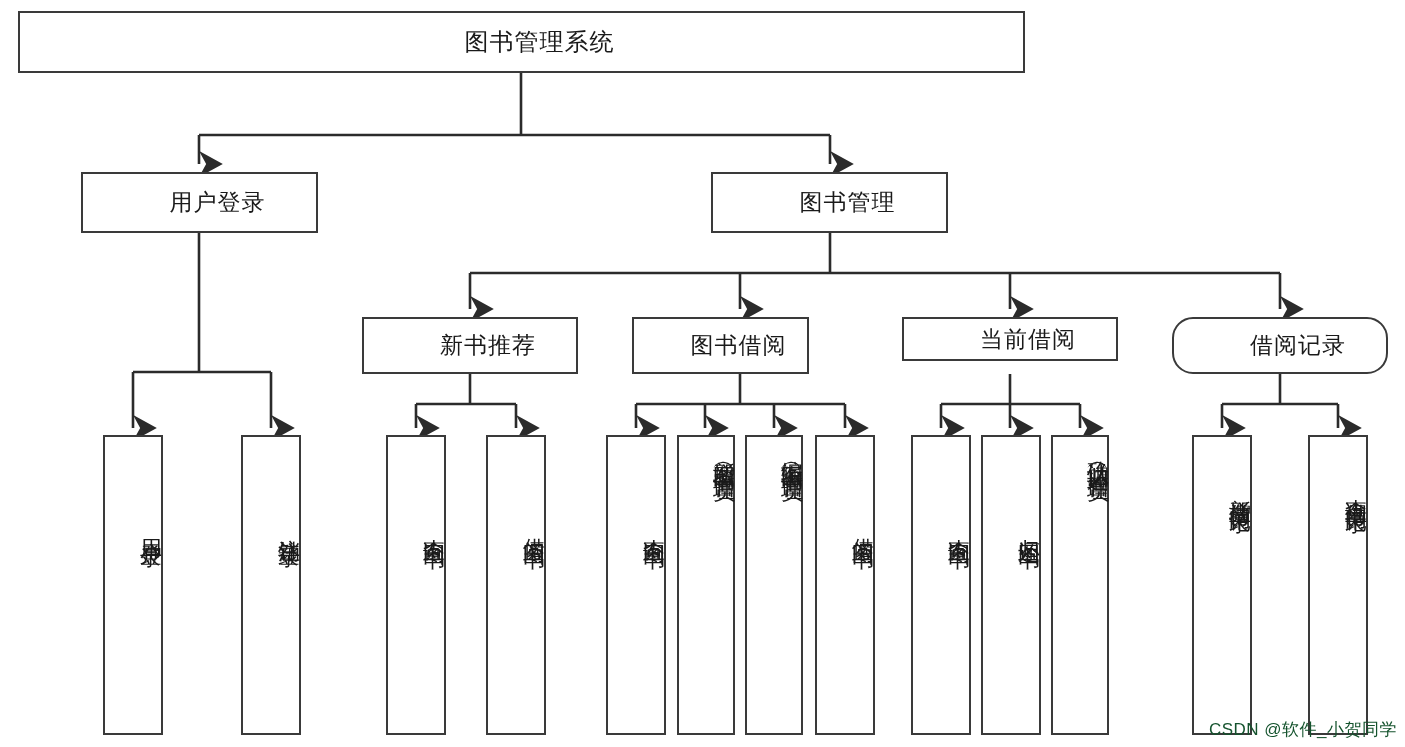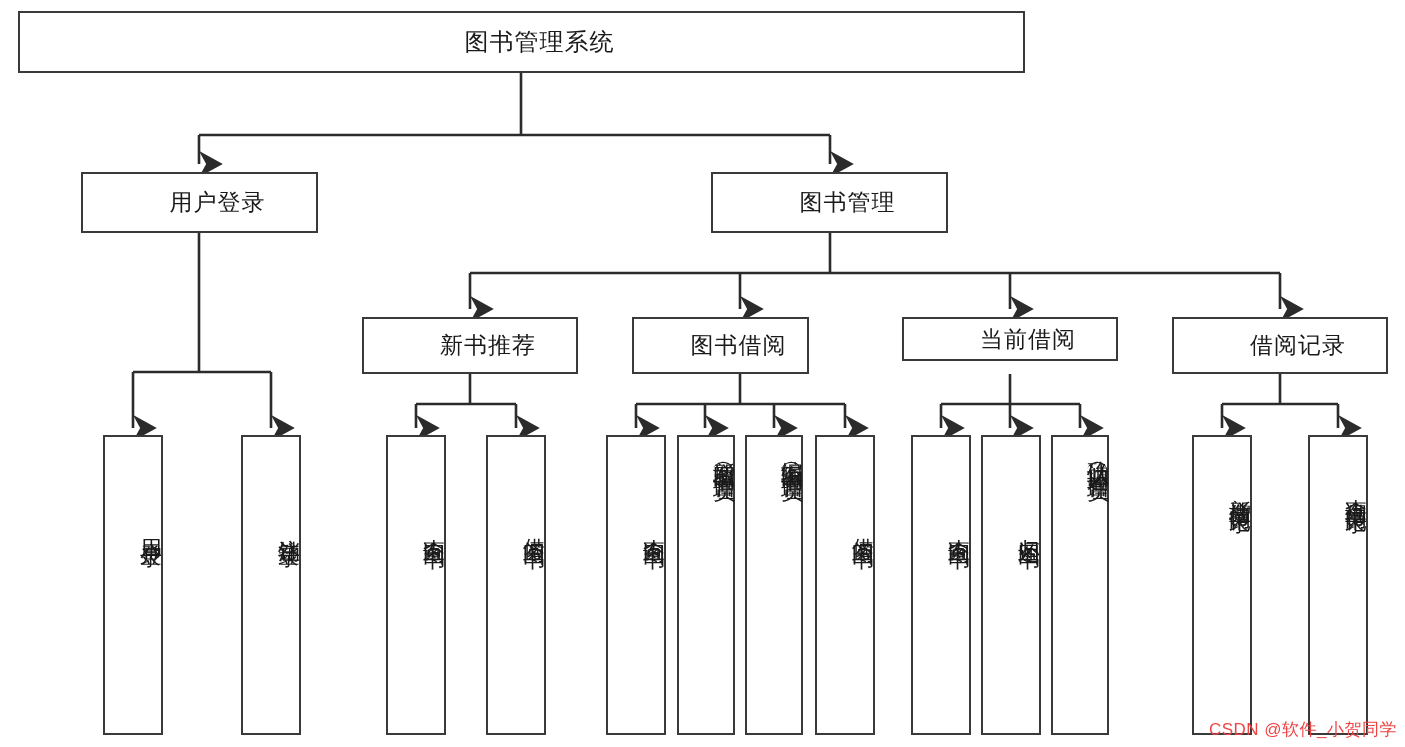--- a/index.html
+++ b/index.html
@@ -65,21 +65,21 @@
   }
   .leaf.tall .leaf-label { padding-top: 0px; }
   .leaf.short .leaf-label { padding-top: 78px; }
   .leaf.mid .leaf-label { padding-top: 38px; }
   
   #watermark {
     position: absolute;
     right: 8px;
     bottom: 6px;
     font-size: 17px;
-    color: #ef4444;
+    color: #14532d;
     letter-spacing: 0.5px;
     white-space: nowrap;
     user-select: none;
   }
 </style>
 </head>
 <body>
 
 <div id="canvas">
 
@@ -153,21 +153,21 @@
   </div>
 
   <div class="node l3" style="left:632px; top:317px; width:177px; height:57px;">
     <span>图书借阅</span>
   </div>
 
   <div class="node l3" style="left:902px; top:317px; width:216px; height:44px;">
     <span>当前借阅</span>
   </div>
 
-  <div class="node l3" style="left:1172px; top:317px; width:216px; height:57px;">
+  <div class="node l3" style="left:1172px; top:317px; width:216px; height:57px;border-radius:21px;">
     <span>借阅记录</span>
   </div>
 
   <div class="node leaf short" style="left:103px; top:435px; width:60px; height:300px;">
     <span class="leaf-label">用户登录</span>
   </div>
   <div class="node leaf short" style="left:241px; top:435px; width:60px; height:300px;">
     <span class="leaf-label">注销登录</span>
   </div>
 

